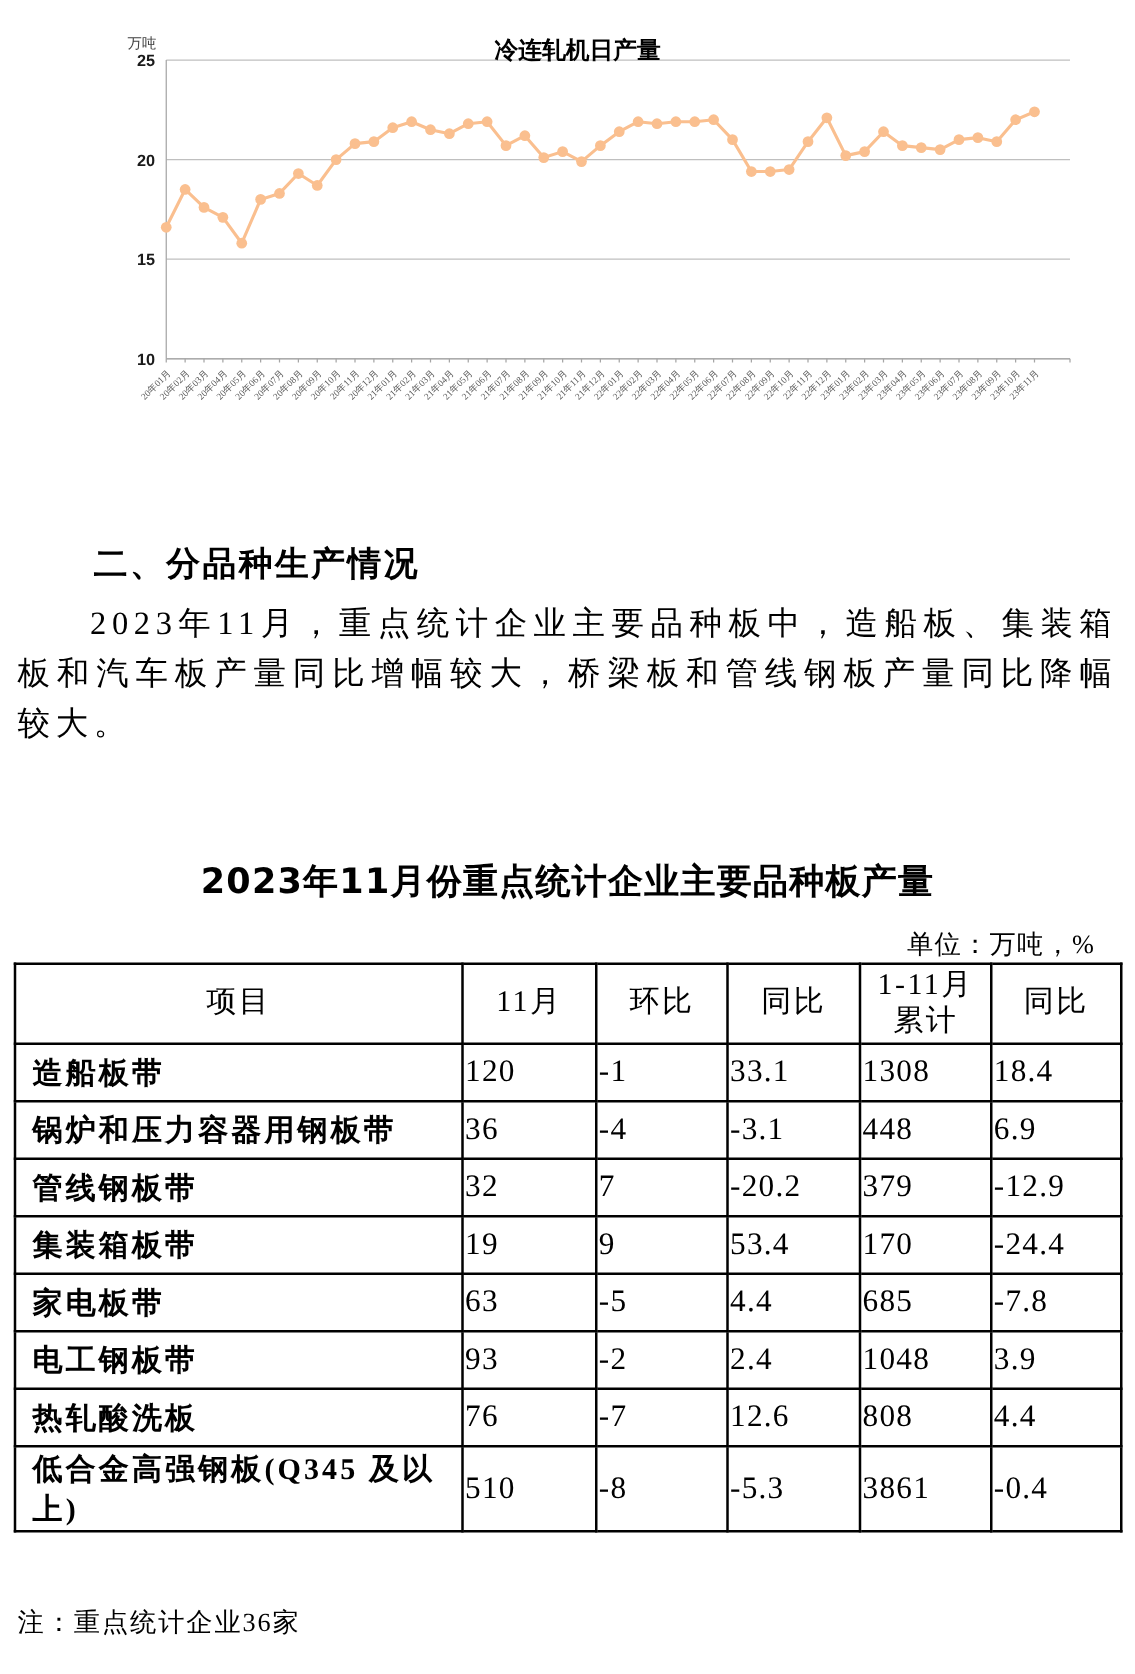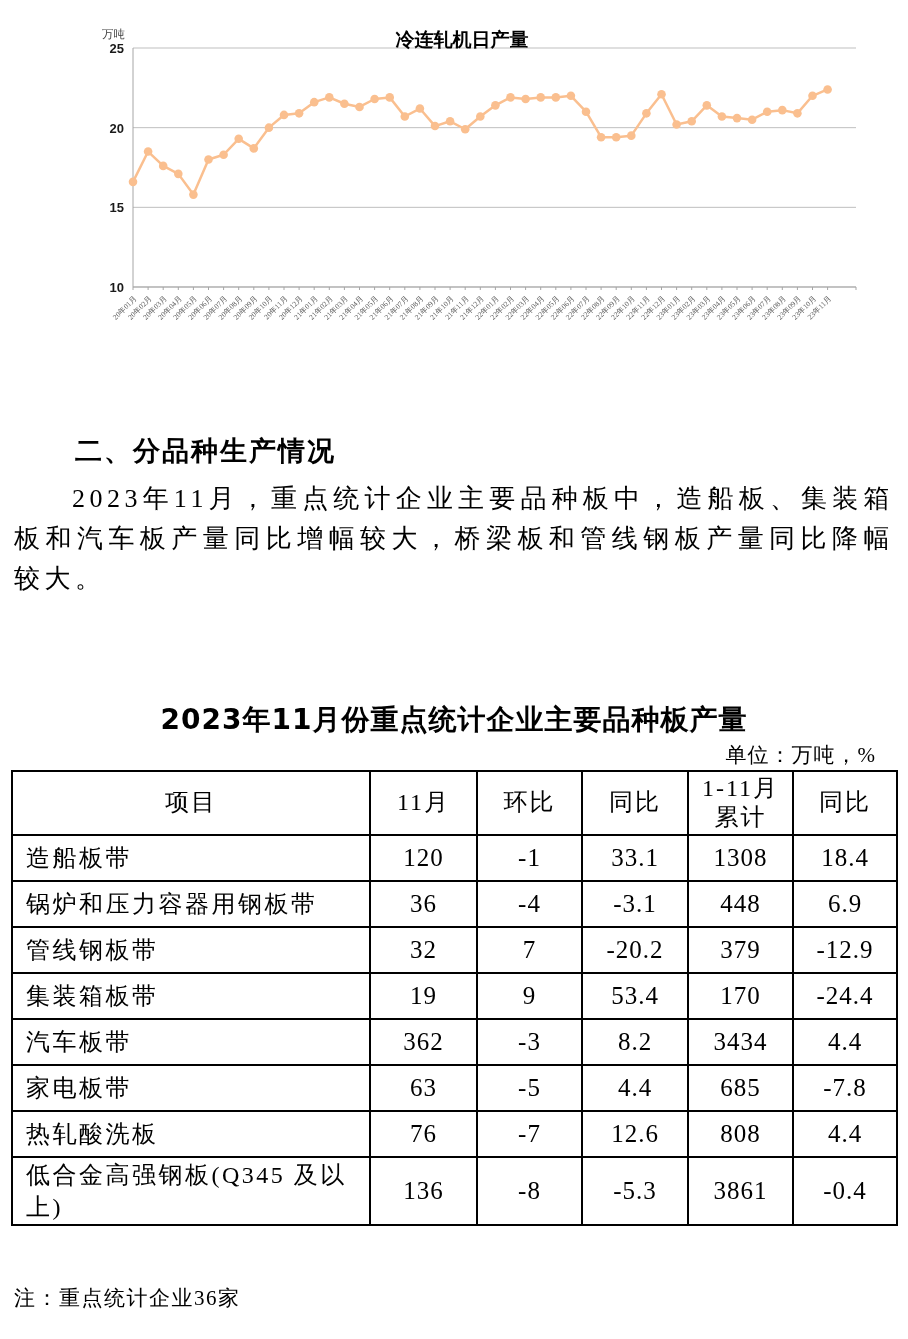--- a/index.html
+++ b/index.html
@@ -27,21 +27,21 @@
     width: 880px;
     font-size: 26px;
     line-height: 40px;
     letter-spacing: 4.5px;
     text-align: justify;
     text-align-last: left;
     text-indent: 58px;
   }
   .table-title {
     position: absolute;
-    left: 0; top: 701px;
+    left: 0; top: 686px;
     width: 908px;
     text-align: center;
     font-size: 28px; font-weight: bold;
     letter-spacing: 1px;
     font-family: "DejaVu Sans", sans-serif;
   }
   .unit-note {
     position: absolute;
     right: 32px; top: 741px;
     font-size: 21px;
@@ -58,22 +58,22 @@
   table.data-table th {
     height: 56px;
     font-size: 24px;
     font-weight: normal;
     text-align: center;
     letter-spacing: 2px;
     line-height: 1.2;
     padding: 2px 0;
   }
   table.data-table td { height: 42px; font-size: 24px; }
-  table.data-table td.item { text-align: left; padding-left: 13px; letter-spacing: 2.5px; }
-  table.data-table td.num { text-align: center; letter-spacing: 1px; font-size: 25px; }
+  table.data-table td.item { text-align: left; padding-left: 13px; letter-spacing: 2.5px; font-weight: bold; }
+  table.data-table td.num { letter-spacing: 1px; font-size: 25px; }
   .footnote {
     position: absolute;
     left: 14px; top: 1284px;
     font-size: 21px;
     letter-spacing: 1.5px;
   }
 </style>
 </head>
 <body>
 
@@ -291,46 +291,46 @@
         </tr>
         <tr>
           <td class="item">集装箱板带</td>
           <td class="num">19</td>
           <td class="num">9</td>
           <td class="num">53.4</td>
           <td class="num">170</td>
           <td class="num">-24.4</td>
         </tr>
         <tr>
-          <td class="item">汽车板带</td>
-          <td class="num">362</td>
-          <td class="num">-3</td>
-          <td class="num">8.2</td>
-          <td class="num">3434</td>
-          <td class="num">4.4</td>
-        </tr>
-        <tr>
           <td class="item">家电板带</td>
           <td class="num">63</td>
           <td class="num">-5</td>
           <td class="num">4.4</td>
           <td class="num">685</td>
           <td class="num">-7.8</td>
         </tr>
         <tr>
+          <td class="item">电工钢板带</td>
+          <td class="num">93</td>
+          <td class="num">-2</td>
+          <td class="num">2.4</td>
+          <td class="num">1048</td>
+          <td class="num">3.9</td>
+        </tr>
+        <tr>
           <td class="item">热轧酸洗板</td>
           <td class="num">76</td>
           <td class="num">-7</td>
           <td class="num">12.6</td>
           <td class="num">808</td>
           <td class="num">4.4</td>
         </tr>
         <tr>
           <td class="item">低合金高强钢板(Q345 及以上)</td>
-          <td class="num">136</td>
+          <td class="num">510</td>
           <td class="num">-8</td>
           <td class="num">-5.3</td>
           <td class="num">3861</td>
           <td class="num">-0.4</td>
         </tr>
       </tbody>
   </table>
 
   <div class="footnote">注：重点统计企业36家</div>
 

